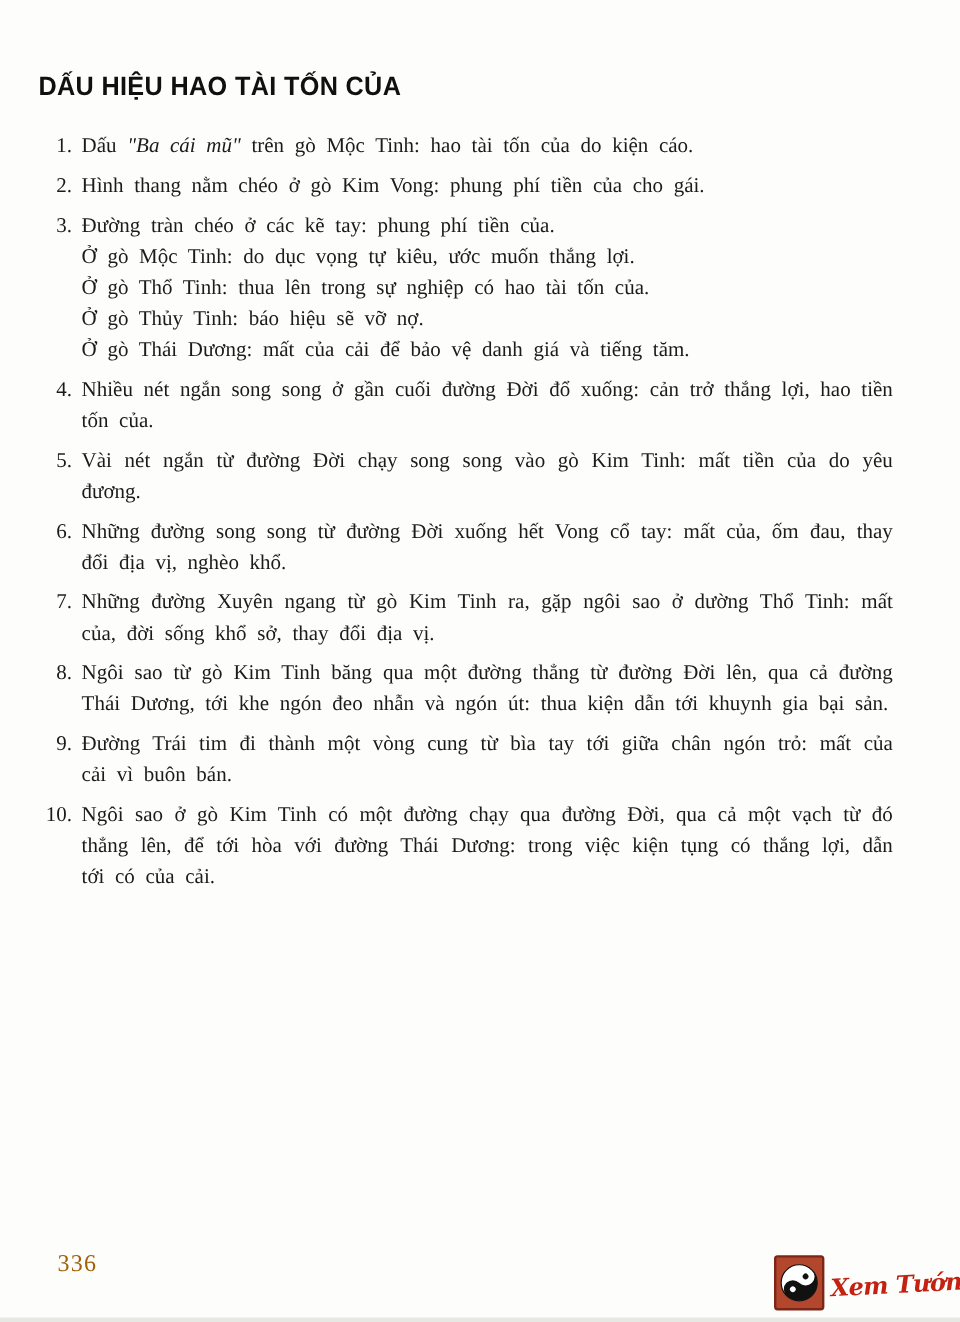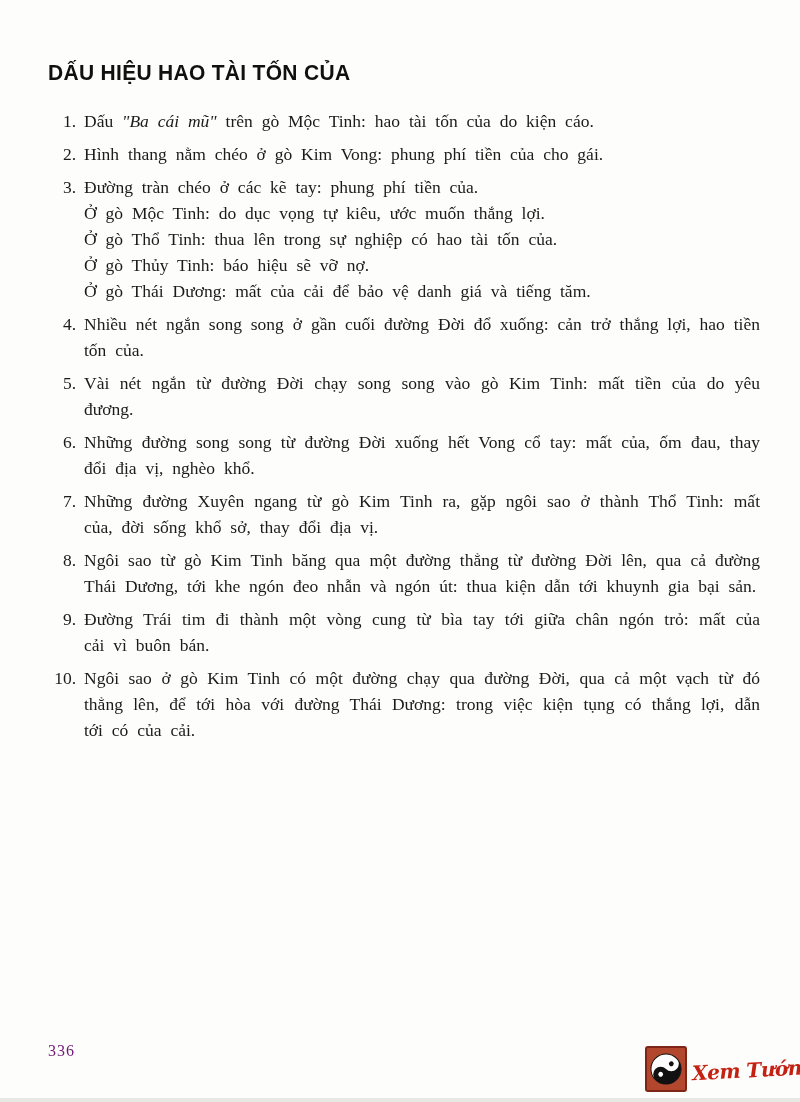--- a/index.html
+++ b/index.html
@@ -9,21 +9,21 @@
     position: relative;
     background: #fdfdfb;
     overflow: hidden;
     font-family: "Liberation Serif", serif;
     color: #1b1b1b;
     -webkit-font-smoothing: antialiased;
   }
 
   .content {
     position: absolute;
-    left: 48px;
+    left: 32px;
     top: 60px;
     width: 712px;
   }
 
   .page-title {
     font-family: "Liberation Sans", sans-serif;
     font-weight: 700;
     font-size: 21px;
     letter-spacing: 0.3px;
     color: #101010;
@@ -60,23 +60,23 @@
   .body-text em { font-style: italic; }
 
   .sub-line {
     word-spacing: 4.5px;
   }
 
   .page-number {
     position: absolute;
     left: 48px;
     top: 1042px;
-    font-size: 16px;
+    font-size: 20px;
     letter-spacing: 1px;
-    color: #701a75;
+    color: #a16207;
   }
 
   .watermark {
     position: absolute;
     left: 645px;
     top: 1046px;
     display: flex;
     align-items: center;
     gap: 5px;
   }
@@ -155,21 +155,21 @@
       <div class="body-text">Vài nét ngắn từ đường Đời chạy song song vào gò Kim Tinh: mất tiền của do yêu đương.</div>
     </li>
 
     <li class="item">
       <span class="num">6.</span>
       <div class="body-text">Những đường song song từ đường Đời xuống hết Vong cổ tay: mất của, ốm đau, thay đổi địa vị, nghèo khổ.</div>
     </li>
 
     <li class="item">
       <span class="num">7.</span>
-      <div class="body-text">Những đường Xuyên ngang từ gò Kim Tinh ra, gặp ngôi sao ở thành Thổ Tinh: mất của, đời sống khổ sở, thay đổi địa vị.</div>
+      <div class="body-text">Những đường Xuyên ngang từ gò Kim Tinh ra, gặp ngôi sao ở dường Thổ Tinh: mất của, đời sống khổ sở, thay đổi địa vị.</div>
     </li>
 
     <li class="item">
       <span class="num">8.</span>
       <div class="body-text">Ngôi sao từ gò Kim Tinh băng qua một đường thẳng từ đường Đời lên, qua cả đường Thái Dương, tới khe ngón đeo nhẫn và ngón út: thua kiện dẫn tới khuynh gia bại sản.</div>
     </li>
 
     <li class="item">
       <span class="num">9.</span>
       <div class="body-text">Đường Trái tim đi thành một vòng cung từ bìa tay tới giữa chân ngón trỏ: mất của cải vì buôn bán.</div>

